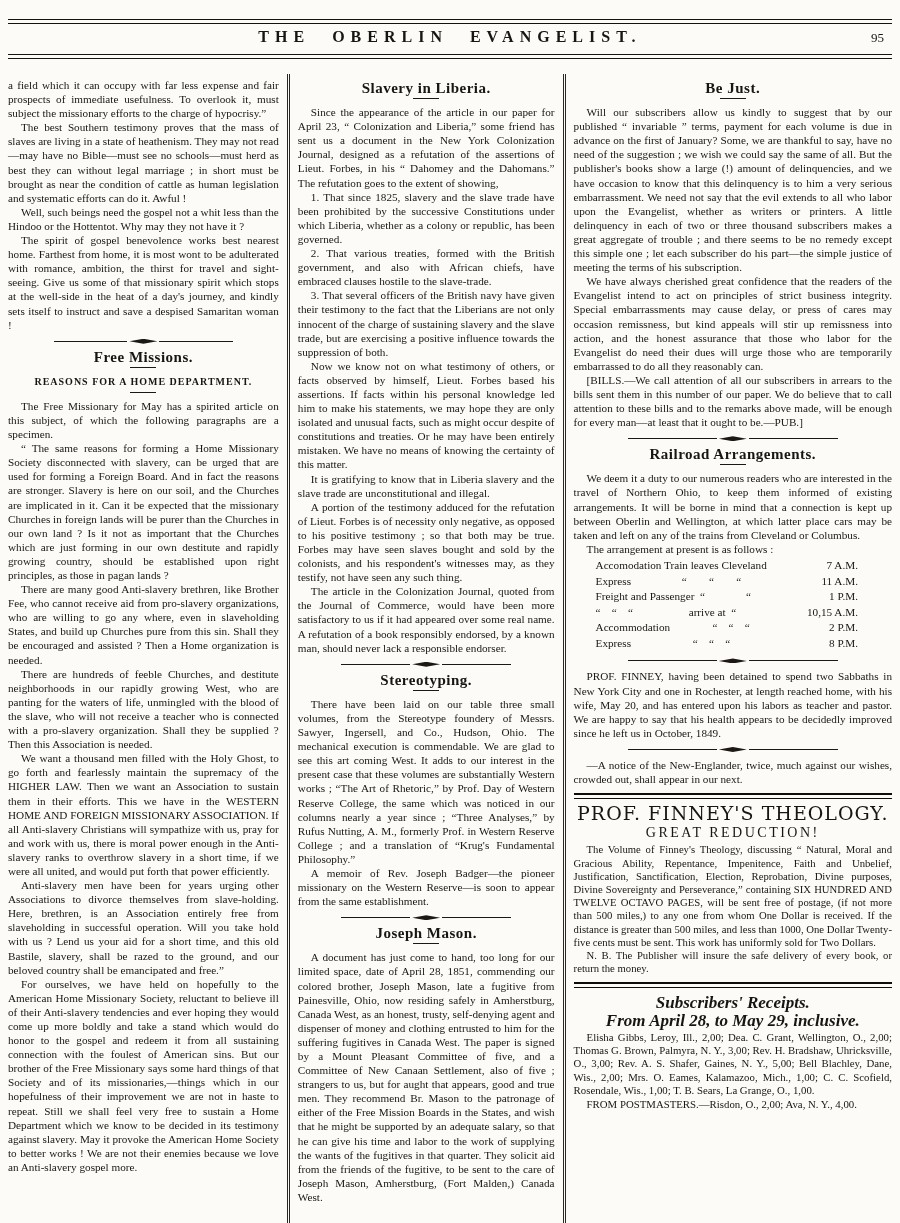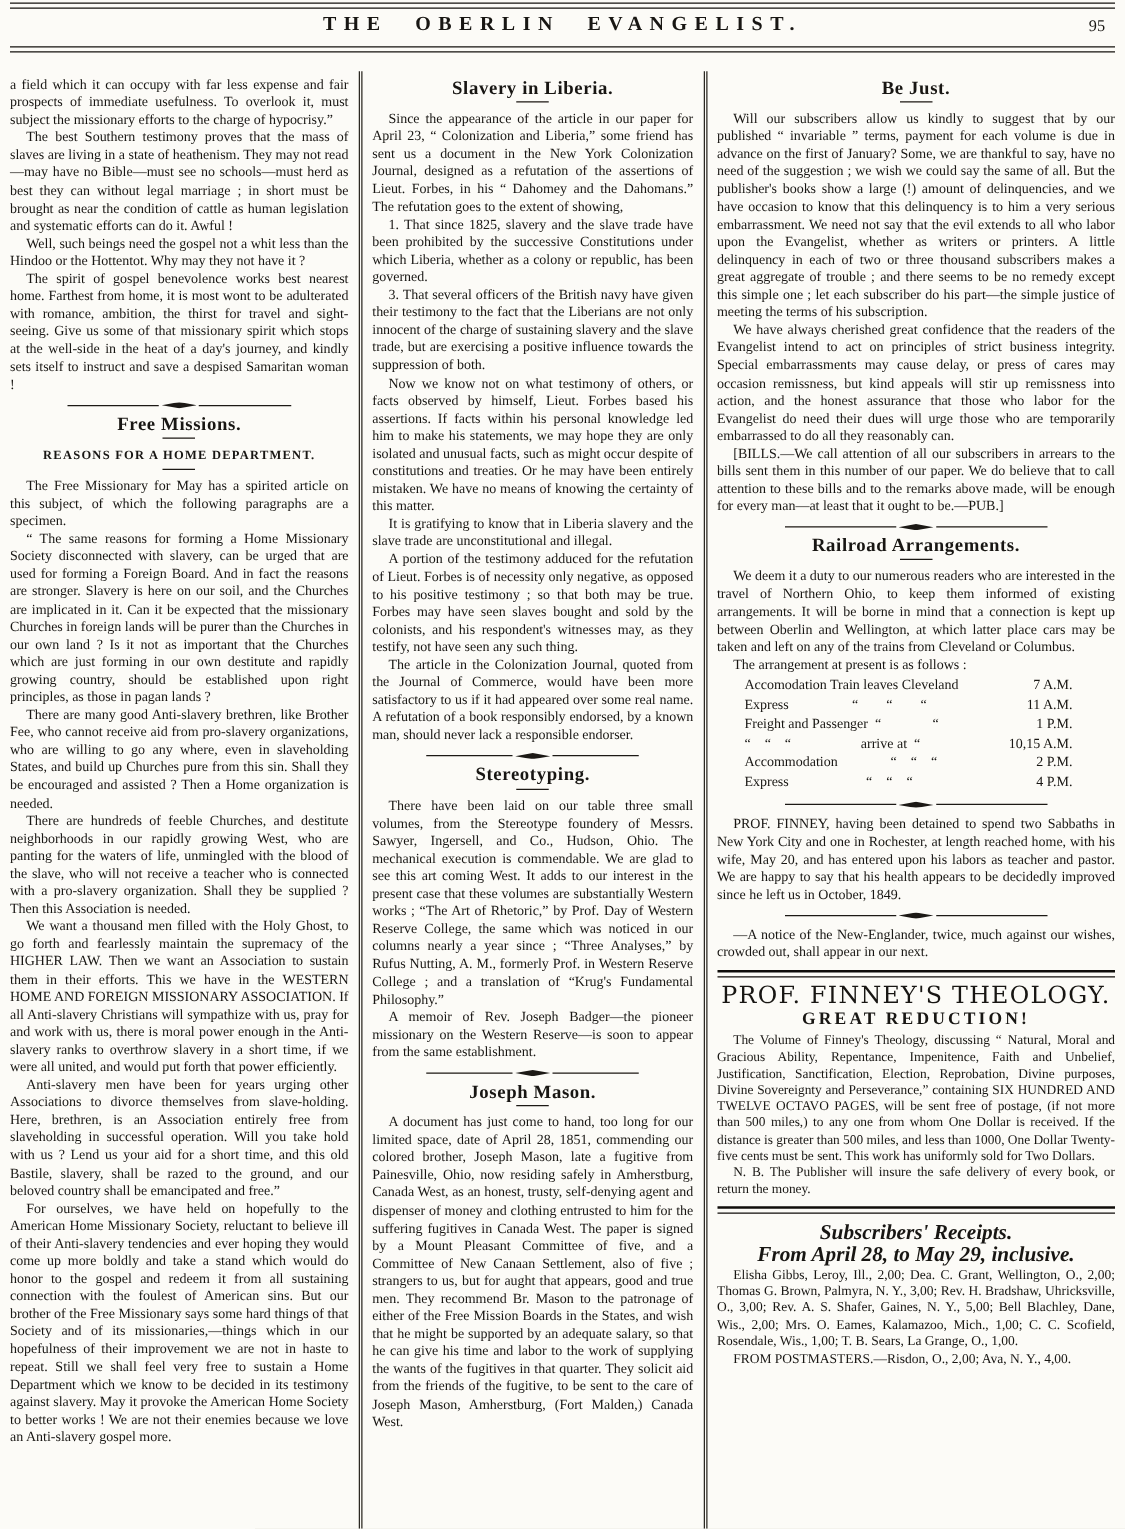--- a/index.html
+++ b/index.html
@@ -1,21 +1,21 @@
 <!DOCTYPE html>
 <html><head>
 <meta charset="utf-8">
 <style>
   html,body{margin:0;padding:0;background:#e9e7e1;}
   .page{
     width:900px;height:1223px;margin:0 auto;background:#fcfbf7;color:#181613;
     font-family:"Liberation Serif","DejaVu Serif",serif;overflow:hidden;position:relative;
   }
   
-  .masthead{position:relative;padding-top:2px;}
+  .masthead{position:relative;padding-top:19px;}
   .dbl-rule{height:3px;border-top:1px solid #15130f;border-bottom:1px solid #15130f;margin:0 8px;}
   .masthead .title-row{position:relative;height:30px;}
   .masthead-title{
     position:absolute;left:0;right:0;text-align:center;top:4px;
     font-weight:bold;font-size:16px;letter-spacing:6px;word-spacing:12px;
   }
   .page-number{position:absolute;right:16px;top:6px;font-size:13px;}
   
   .columns{display:flex;align-items:stretch;height:1168px;margin-top:15px;}
   .col{box-sizing:border-box;padding:4px 8px 0 8px;overflow:hidden;
@@ -36,21 +36,21 @@
                  clip-path:polygon(0 50%,50% 0,100% 50%,50% 100%);}
   
   .sched{margin:2px 34px 3px 22px;}
   .sched-row{display:flex;line-height:15.6px;}
   .sc0{white-space:pre;}
   .sc1{flex:1;text-align:center;white-space:pre;}
   .sc2{min-width:66px;text-align:right;white-space:pre;}
   
   .heavy-rule{height:3px;border-top:2px solid #0f0d0a;border-bottom:1px solid #0f0d0a;margin:7px 0 3px;}
   .ad-head{text-align:center;font-weight:normal;font-size:19px;letter-spacing:1px;margin:7px 0 0;font-family:"DejaVu Serif",serif;}
-  .ad-sub{text-align:center;font-weight:bold;font-size:14px;letter-spacing:2.5px;margin:6px 0 3px;}
+  .ad-sub{text-align:center;font-weight:normal;font-size:14px;letter-spacing:2.5px;margin:6px 0 3px;}
   .ad-body{font-size:10.7px;line-height:13.2px;}
   .receipts-head{text-align:center;font-weight:bold;font-style:italic;font-size:17px;margin:8px 0 0;}
   .receipts-sub{text-align:center;font-weight:bold;font-style:italic;font-size:17px;margin:4px 0 2px;text-indent:0;}
   .receipts-body{font-size:10.8px;line-height:13.4px;}
 </style>
 </head>
 <body>
 
 <div class="page">
 
@@ -96,20 +96,21 @@
       </section>
     </div>
 
     <div class="col col-2">
       <section>
         <h2 class="art-head">Slavery in Liberia.</h2>
         <div class="tiny-rule"></div>
         <div>
             <p class="para">Since the appearance of the article in our paper for April 23, “ Colonization and Liberia,” some friend has sent us a document in the New York Colonization Journal, designed as a refutation of the assertions of Lieut. Forbes, in his “ Dahomey and the Dahomans.”   The refutation goes to the extent of showing,</p>
             <p class="para">1. That since 1825, slavery and the slave trade have been prohibited by the successive Constitutions under which Liberia, whether as a colony or republic, has been governed.</p>
+            <p class="para">2. That various treaties, formed with the British government, and also with African chiefs, have embraced clauses hostile to the slave-trade.</p>
             <p class="para">3. That several officers of the British navy have given their testimony to the fact that the Liberians are not only innocent of the charge of sustaining slavery and the slave trade, but are exercising a positive influence towards the suppression of both.</p>
             <p class="para">Now we know not on what testimony of others, or facts observed by himself, Lieut. Forbes based his assertions.  If facts within his personal knowledge led him to make his statements, we may hope they are only isolated and unusual facts, such as might occur despite of constitutions and treaties.  Or he may have been entirely mistaken.  We have no means of knowing the certainty of this matter.</p>
             <p class="para">It is gratifying to know that in Liberia slavery and the slave trade are unconstitutional and illegal.</p>
             <p class="para">A portion of the testimony adduced for the refutation of Lieut. Forbes is of necessity only negative, as opposed to his positive testimony ; so that both may be true.  Forbes may have seen slaves bought and sold by the colonists, and his respondent's witnesses may, as they testify, not have seen any such thing.</p>
             <p class="para">The article in the Colonization Journal, quoted from the Journal of Commerce, would have been more satisfactory to us if it had appeared over some real name.  A refutation of a book responsibly endorsed, by a known man, should never lack a responsible endorser.</p>
           </div>
       </section>
 
       <div class="divider">
           <span class="dmid"></span>
@@ -181,21 +182,21 @@
               <span class="sc2">10,15 A.M.</span>
             </div>
             <div class="sched-row">
               <span class="sc0">Accommodation</span>
               <span class="sc1">“  “  “</span>
               <span class="sc2">2 P.M.</span>
             </div>
             <div class="sched-row">
               <span class="sc0">Express</span>
               <span class="sc1">“  “  “</span>
-              <span class="sc2">4 P.M.</span>
+              <span class="sc2">8 P.M.</span>
             </div>
           </div>
       </section>
 
       <div class="divider">
           <span class="dmid"></span>
         </div>
 
       <section>
         <div>

